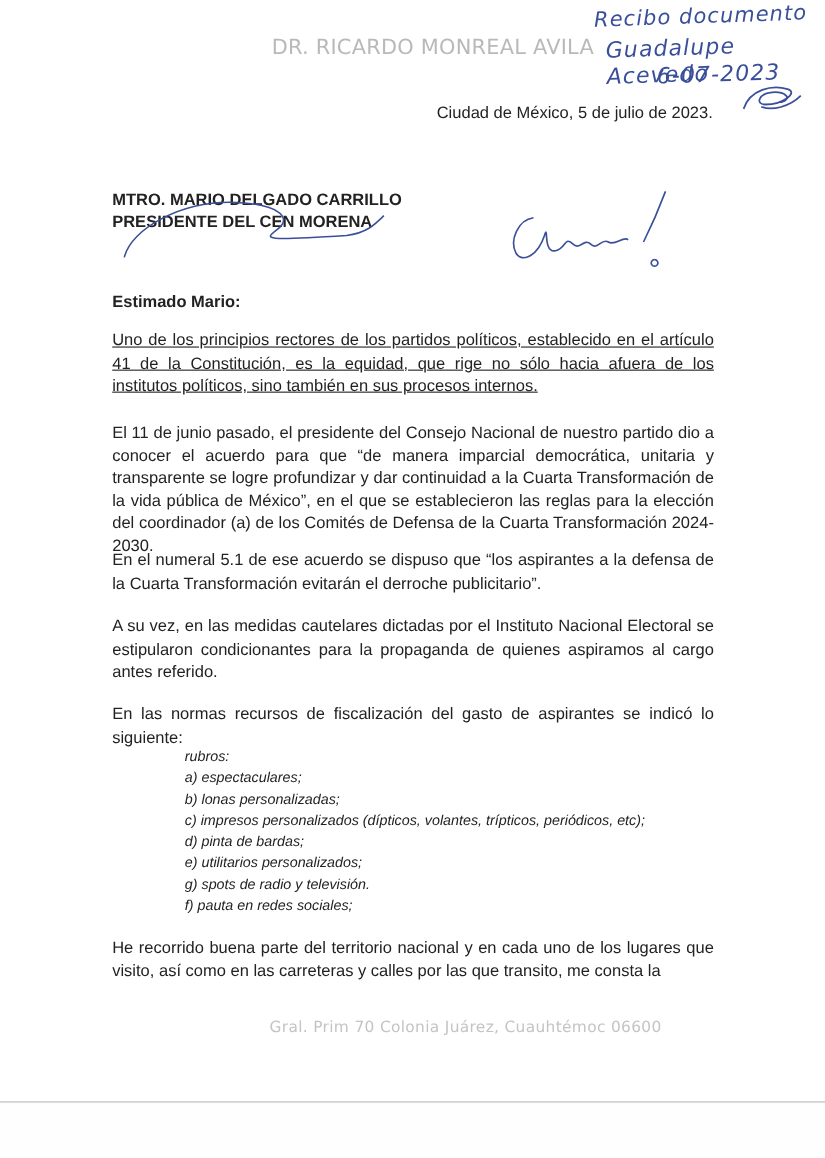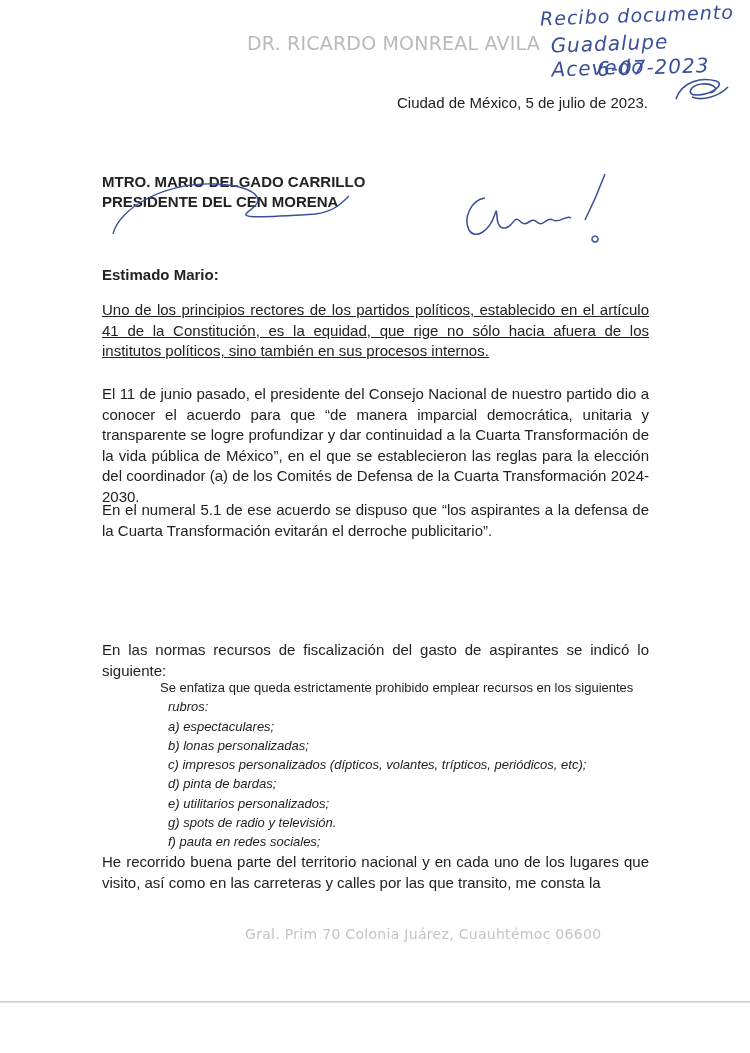--- a/index.html
+++ b/index.html
@@ -63,24 +63,24 @@
 
   <svg class="sig-svg" style="left:455px; top:170px;" width="170" height="80" viewBox="0 0 170 80">
     <path d="M30 28 C16 30, 8 48, 14 60 C20 70, 34 62, 40 44 C44 32, 38 60, 50 58 C60 56, 58 44, 66 52 C72 58, 76 46, 82 52 C88 58, 92 46, 98 50 C104 54, 112 44, 116 48 M150 4 C144 20, 136 38, 130 50 M140 66 a3 3 0 1 0 0.1 0" fill="none" stroke="#3a4f9a" stroke-width="1.5"></path>
   </svg>
 
   <div class="salutation">Estimado Mario:</div>
 
   <p class="para p1" style="margin:0;">Uno de los principios rectores de los partidos políticos, establecido en el artículo 41 de la Constitución, es la equidad, que rige no sólo hacia afuera de los institutos políticos, sino también en sus procesos internos.</p>
   <p class="para p2" style="margin:0;">El 11 de junio pasado, el presidente del Consejo Nacional de nuestro partido dio a conocer el acuerdo para que “de manera imparcial democrática, unitaria y transparente se logre profundizar y dar continuidad a la Cuarta Transformación de la vida pública de México”, en el que se establecieron las reglas para la elección del coordinador (a) de los Comités de Defensa de la Cuarta Transformación 2024-2030.</p>
   <p class="para p3" style="margin:0;">En el numeral 5.1 de ese acuerdo se dispuso que “los aspirantes a la defensa de la Cuarta Transformación evitarán el derroche publicitario”.</p>
+  <p class="para p4" style="margin:0;">A su vez, en las medidas cautelares dictadas por el Instituto Nacional Electoral se estipularon condicionantes para la propaganda de quienes aspiramos al cargo antes referido.</p>
   <p class="para p5" style="margin:0;">En las normas recursos de fiscalización del gasto de aspirantes se indicó lo siguiente:</p>
 
   <div class="quote">
-    <div class="lead">Se enfatiza que queda estrictamente prohibido emplear recursos en los siguientes</div>
     <div class="indent">rubros:</div>
     <div class="indent">a) espectaculares;</div>
     <div class="indent">b) lonas personalizadas;</div>
     <div class="indent">c) impresos personalizados (dípticos, volantes, trípticos, periódicos, etc);</div>
     <div class="indent">d) pinta de bardas;</div>
     <div class="indent">e) utilitarios personalizados;</div>
     <div class="indent">g) spots de radio y televisión.</div>
     <div class="indent">f) pauta en redes sociales;</div>
   </div>
 

